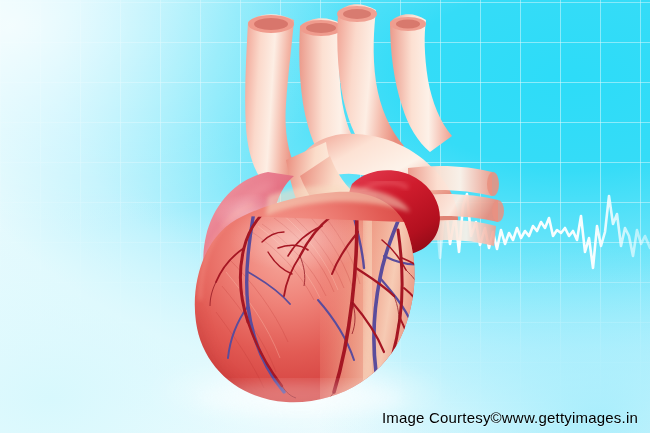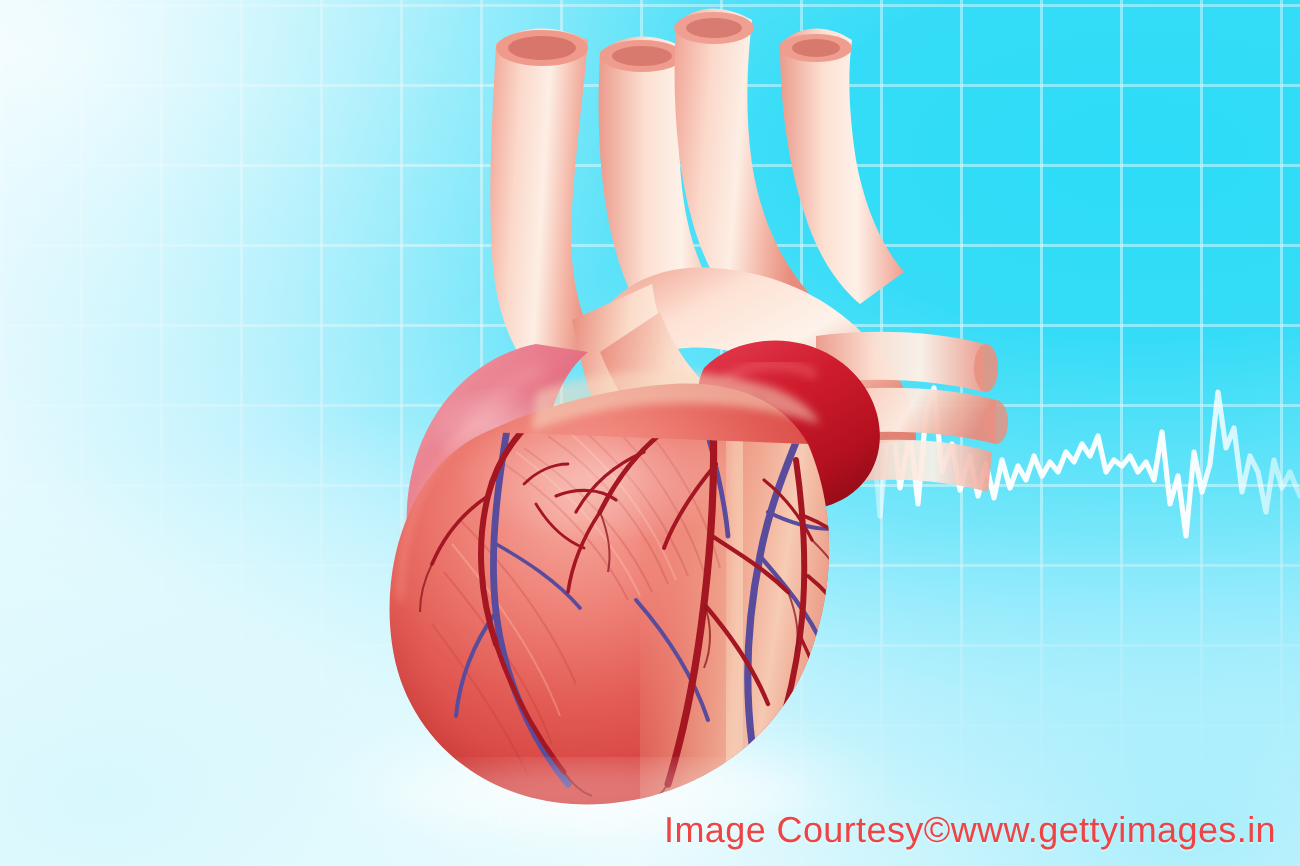--- a/index.html
+++ b/index.html
@@ -35,21 +35,21 @@
             mask-image:radial-gradient(105% 85% at 76% 26%, rgba(0,0,0,1) 0%, rgba(0,0,0,.85) 40%, rgba(0,0,0,.25) 70%, rgba(0,0,0,0) 92%);
     opacity:.85;
   }
 
   #ecg{position:absolute;left:0;top:0;width:650px;height:433px;}
   #heart-svg{position:absolute;left:0;top:0;width:650px;height:433px;}
 
   
   #watermark{
     position:absolute;right:12px;bottom:7px;
-    font-size:18px;letter-spacing:.2px;color:#ef4444;
+    font-size:15px;letter-spacing:.2px;color:#000000;
     white-space:nowrap;text-shadow:0 1px 0 rgba(255,255,255,.35);
   }
 </style>
 </head>
 <body>
 
 <div id="stage">
 
   <div class="layer" id="bg-base"></div>
   <div class="layer" id="bg-grid" style="background-image: repeating-linear-gradient(to right, rgba(255, 255, 255, 0.55) 0px, rgba(255, 255, 255, 0.55) 1.3px, rgba(255, 255, 255, 0) 1.3px, rgba(255, 255, 255, 0) 40px), repeating-linear-gradient(rgba(255, 255, 255, 0.55) 0px, rgba(255, 255, 255, 0.55) 1.3px, rgba(255, 255, 255, 0) 1.3px, rgba(255, 255, 255, 0) 40px);"></div>

